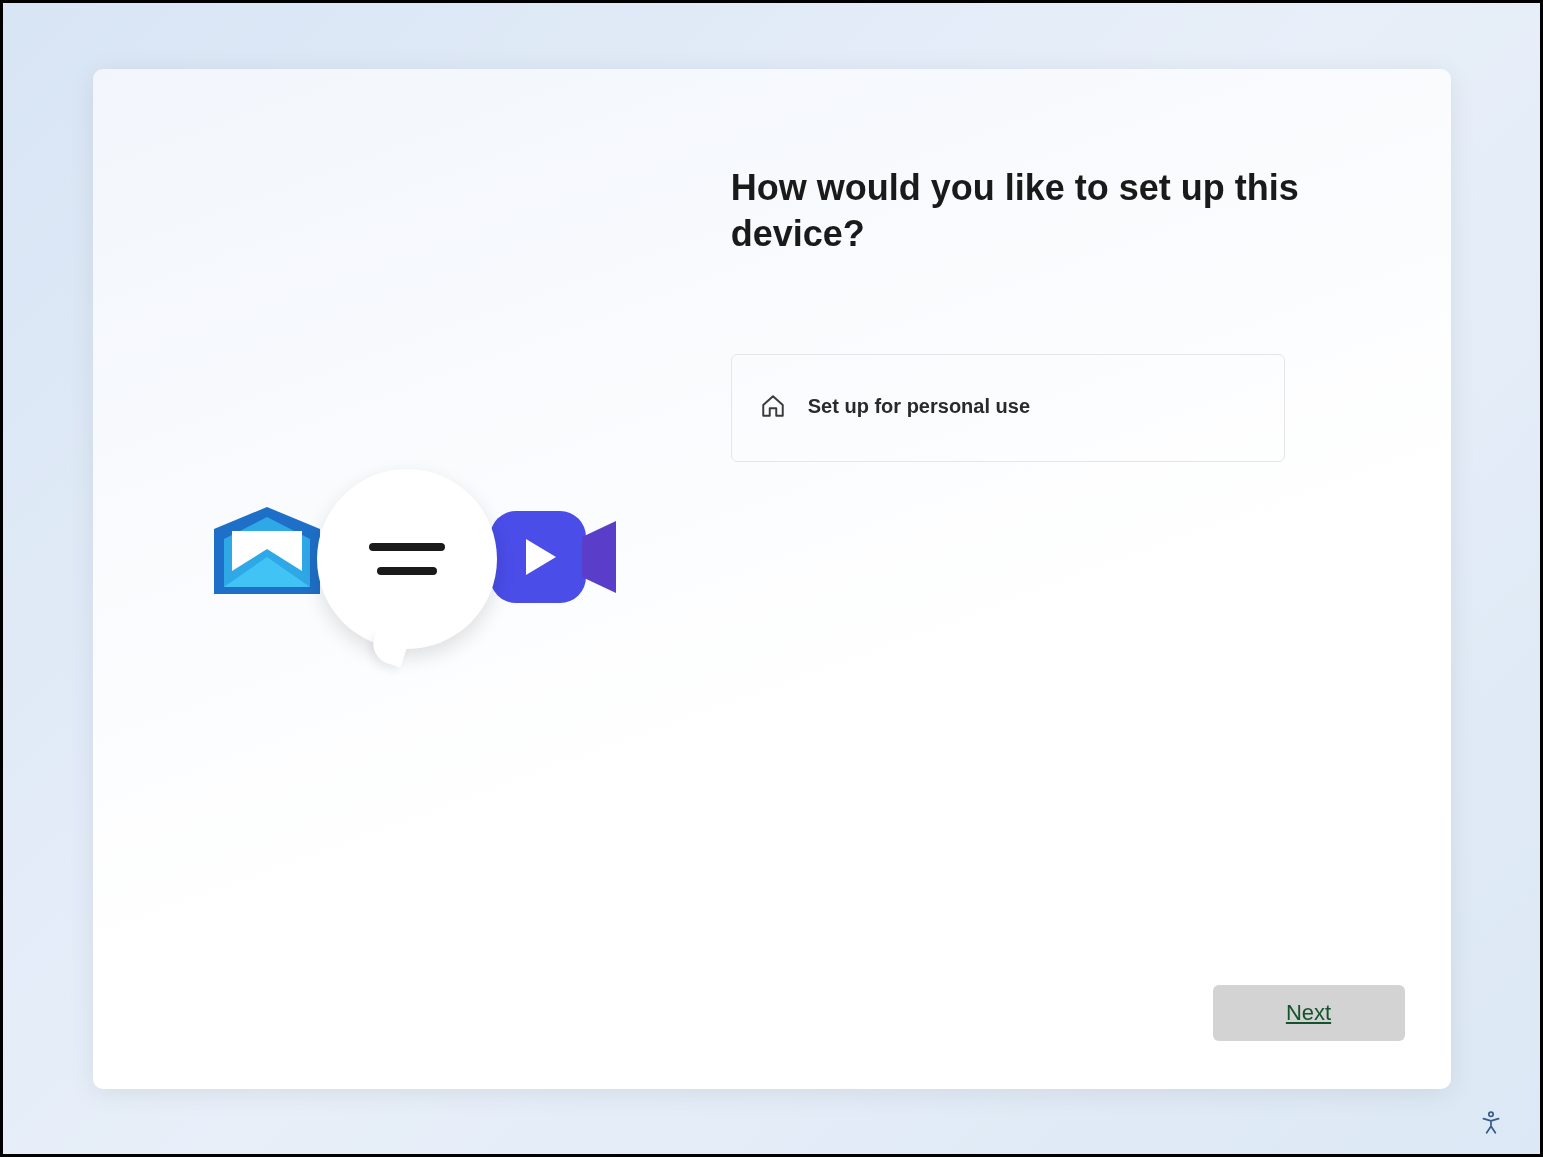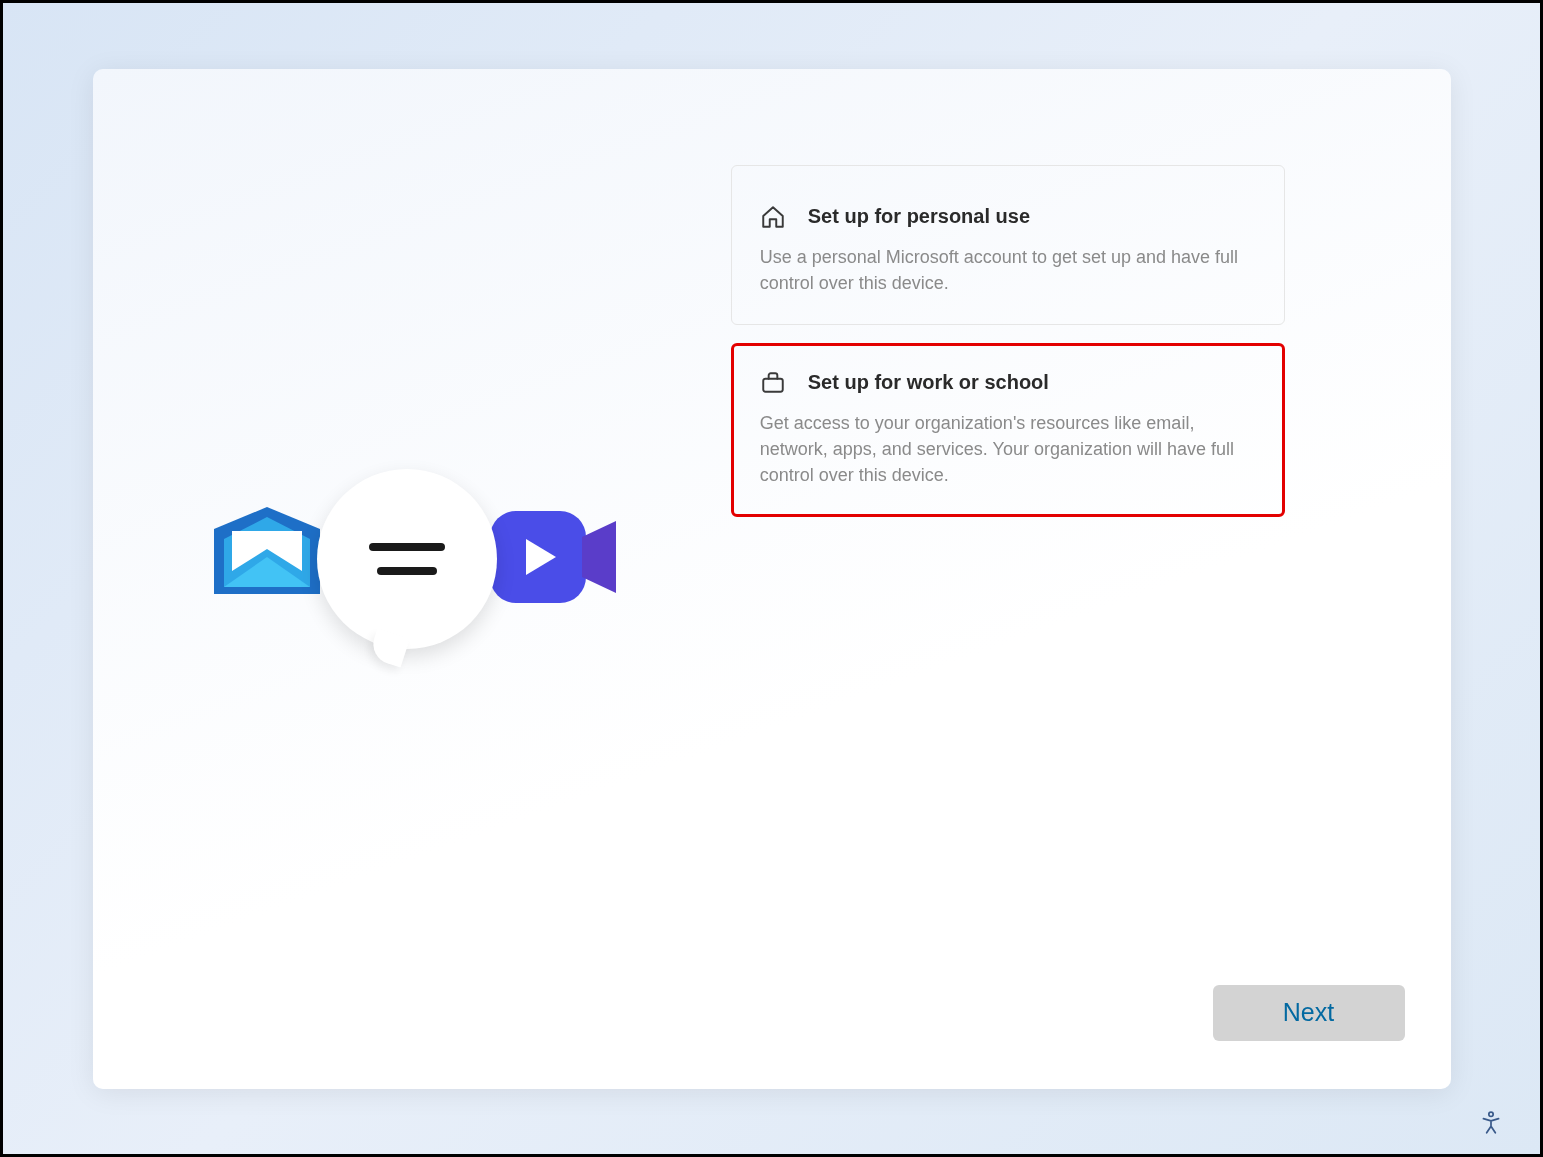--- a/index.html
+++ b/index.html
@@ -80,24 +80,25 @@
     }
     .next-btn {
       position: absolute;
       right: 46px;
       bottom: 48px;
       width: 192px;
       height: 56px;
       background: #d3d3d3;
       border: none;
       border-radius: 6px;
-      font-size: 25px;
-      color: #0369a1;
+      font-size: 22px;
+      color: #14532d;
       font-family: inherit;
       cursor: not-allowed;
+      text-decoration: underline;
     }
     .accessibility-btn {
       position: absolute;
       right: 32px;
       bottom: 14px;
       width: 34px;
       height: 34px;
       background: transparent;
       border: none;
       cursor: pointer;
@@ -179,41 +180,31 @@
         <path d="M 44 42 L 44 78 L 74 60 Z" fill="#ffffff"></path>
       </svg>
       <div class="speech-bubble">
         <div class="speech-line"></div>
         <div class="speech-line short"></div>
       </div>
     </div>
   </div>
 
   <div class="right-panel">
+    <h1 class="heading">How would you like to set up this device?</h1>
 
     <div class="option">
       <div class="option-header">
         <svg class="icon-home" viewBox="0 0 24 24" fill="none" stroke="#3a3a3a" stroke-width="1.8">
           <path d="M3 11 L12 3 L21 11 V21 H15 V14 H9 V21 H3 Z" stroke-linejoin="round" stroke-linecap="round"></path>
         </svg>
         <div class="option-title">Set up for personal use</div>
       </div>
-      <div class="option-desc">Use a personal Microsoft account to get set up and have full control over this device.</div>
     </div>
 
-    <div class="option highlighted">
-      <div class="option-header">
-        <svg class="icon-briefcase" viewBox="0 0 24 24" fill="none" stroke="#3a3a3a" stroke-width="1.8">
-          <rect x="3" y="8" width="18" height="12" rx="2"></rect>
-          <path d="M8 8 V5 a2 2 0 0 1 2-2 h4 a2 2 0 0 1 2 2 V8" stroke-linecap="round"></path>
-        </svg>
-        <div class="option-title">Set up for work or school</div>
-      </div>
-      <div class="option-desc">Get access to your organization's resources like email, network, apps, and services. Your organization will have full control over this device.</div>
-    </div>
   </div>
 
   <button class="next-btn" disabled="">Next</button>
 </div>
 
 <button class="accessibility-btn">
   <svg width="26" height="26" viewBox="0 0 24 24" fill="none" stroke="#3a5a8a" stroke-width="1.6">
     <circle cx="12" cy="4" r="2"></circle>
     <path d="M5 8 L12 10 L19 8 M12 10 V15 M12 15 L8 21 M12 15 L16 21" stroke-linecap="round" stroke-linejoin="round"></path>
   </svg>

